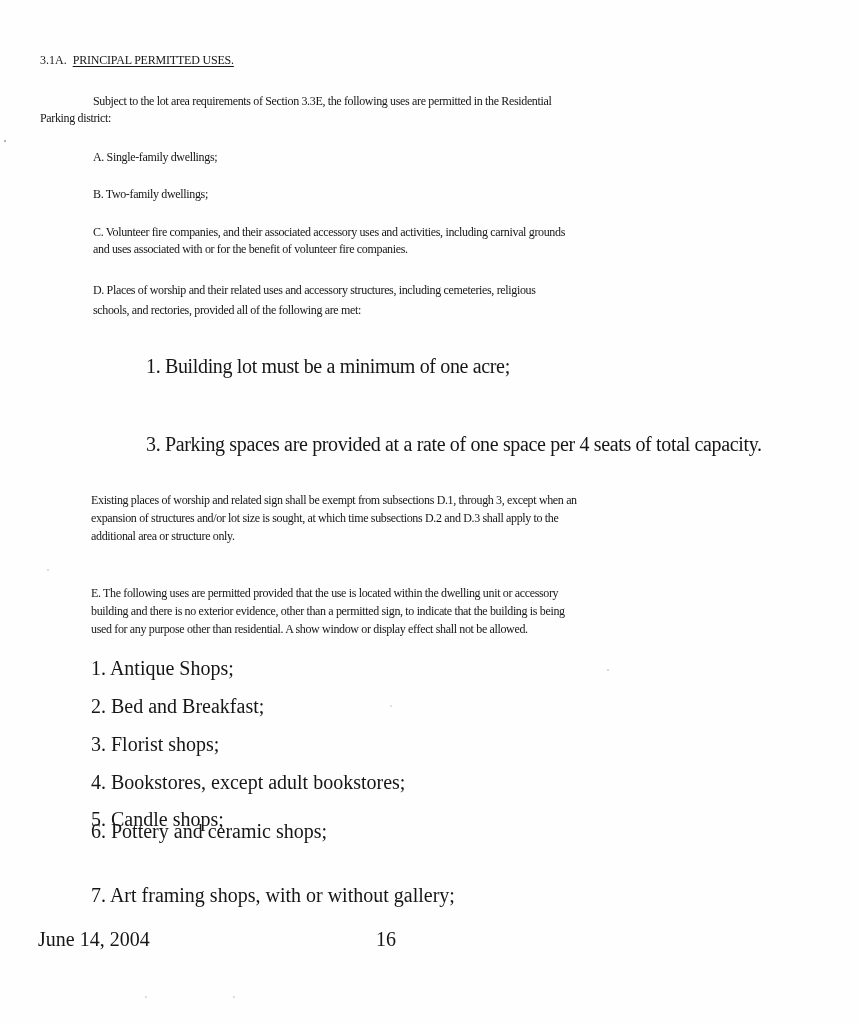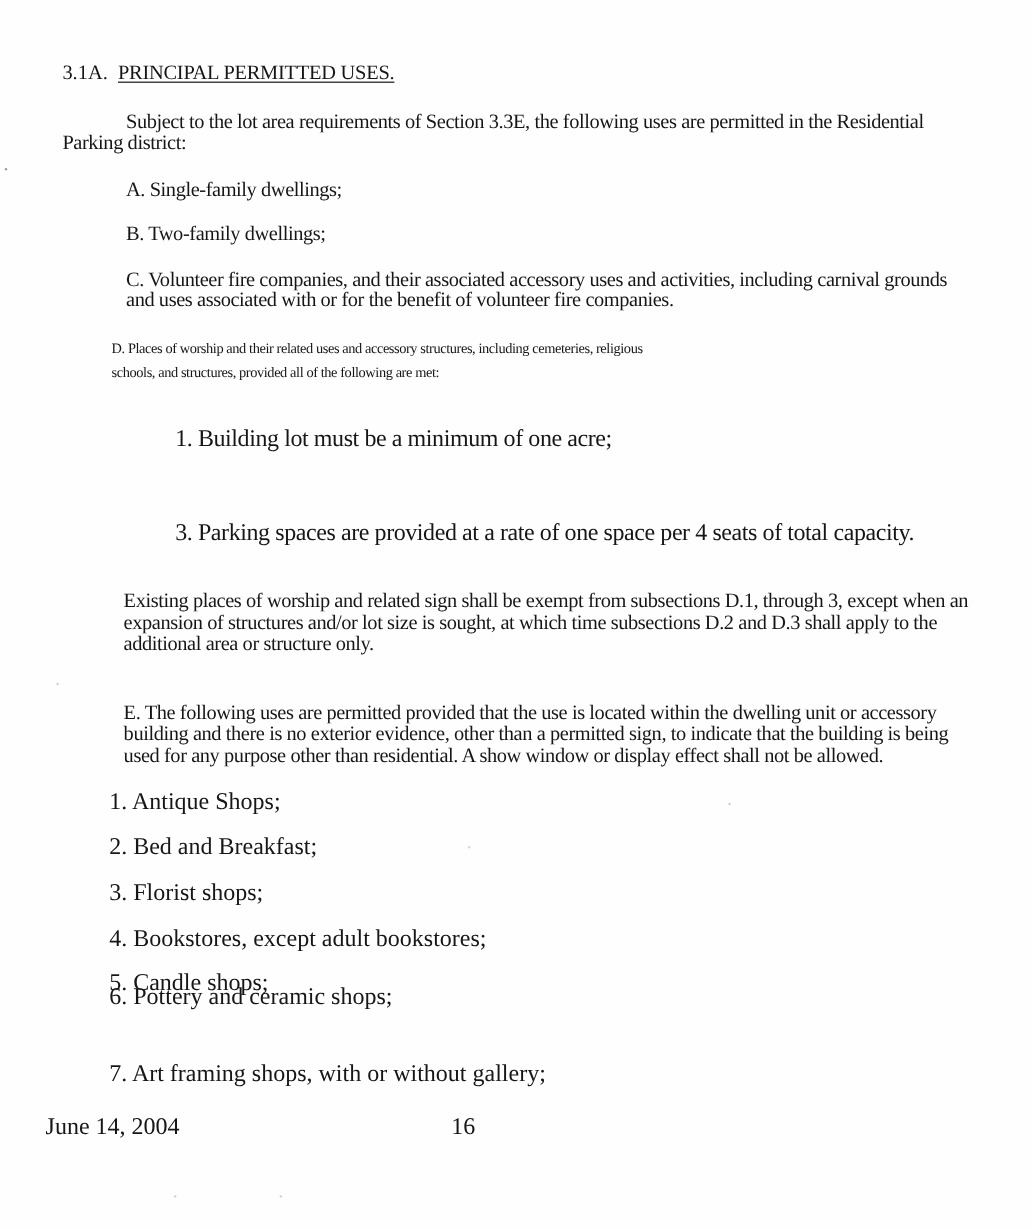--- a/index.html
+++ b/index.html
@@ -19,21 +19,21 @@
       position: absolute;
       left: 0; top: 0;
       width: 860px;
       height: 1024px;
       background: #fefefe;
     }
     .abs {
       position: absolute;
       white-space: nowrap;
     }
-    .t14 { font-size: 17px; line-height: 17px; margin-left: 12px; }
+    .t14 { font-size: 12px; line-height: 17px; }
     .t15 { font-size: 20px; line-height: 18px; }
     .t16 { font-size: 12px; line-height: 21px; }
     .cond { letter-spacing: -0.35px; }
     .heading-title {
       text-decoration: underline;
       text-underline-offset: 2px;
       letter-spacing: -0.2px;
     }
     b { font-weight: bold; }
     .speck {
@@ -56,21 +56,21 @@
   <div class="abs t14 cond" style="left:93px; top:93px;">Subject to the lot area requirements of Section 3.3E, the following uses are permitted in the Residential</div>
   <div class="abs t14 cond" style="left:40px; top:110px;">Parking district:</div>
 
   <div class="abs t14 cond" style="left:93px; top:149px;">A.  Single-family dwellings;</div>
   <div class="abs t14 cond" style="left:93px; top:186px;">B.  Two-family dwellings;</div>
 
   <div class="abs t14 cond" style="left:93px; top:241px;">and uses associated with or for the benefit of volunteer fire companies.</div>
   <div class="abs t14 cond" style="left:93px; top:224px;">C.  Volunteer fire companies, and their associated accessory uses and activities, including carnival grounds</div>
 
   <div class="abs t16 cond" style="left:93px; top:280px;">D. Places of worship and their related uses and accessory structures, including cemeteries, religious</div>
-  <div class="abs t16 cond" style="left:93px; top:300px;">schools, and structures, provided all of the following are met:</div>
+  <div class="abs t16 cond" style="left:93px; top:300px;">schools, and rectories, provided all of the following are met:</div>
 
   <div class="abs t15 cond" style="left:146px; top:357px;">1. Building lot must be a minimum of one acre;</div>
   <div class="abs t15 cond" style="left:146px; top:435px;text-align:right;">3. Parking spaces are provided at a rate of one space per 4 seats of total capacity.</div>
 
   <div class="abs t14 cond" style="left:91px; top:492px;">Existing  places of worship and related sign shall be exempt from subsections D.1, through 3, except when an</div>
   <div class="abs t14 cond" style="left:91px; top:510px;">expansion of structures and/or lot size is sought, at which time subsections D.2 and D.3 shall apply to the</div>
   <div class="abs t14 cond" style="left:91px; top:528px;">additional area or structure only.</div>
 
   <div class="abs t14 cond" style="left:91px; top:585px;">E. The following uses are permitted provided that the use is located within the dwelling unit or accessory</div>
   <div class="abs t14 cond" style="left:91px; top:603px;">building and there is no exterior evidence, other than a permitted sign, to indicate that the building is being</div>

